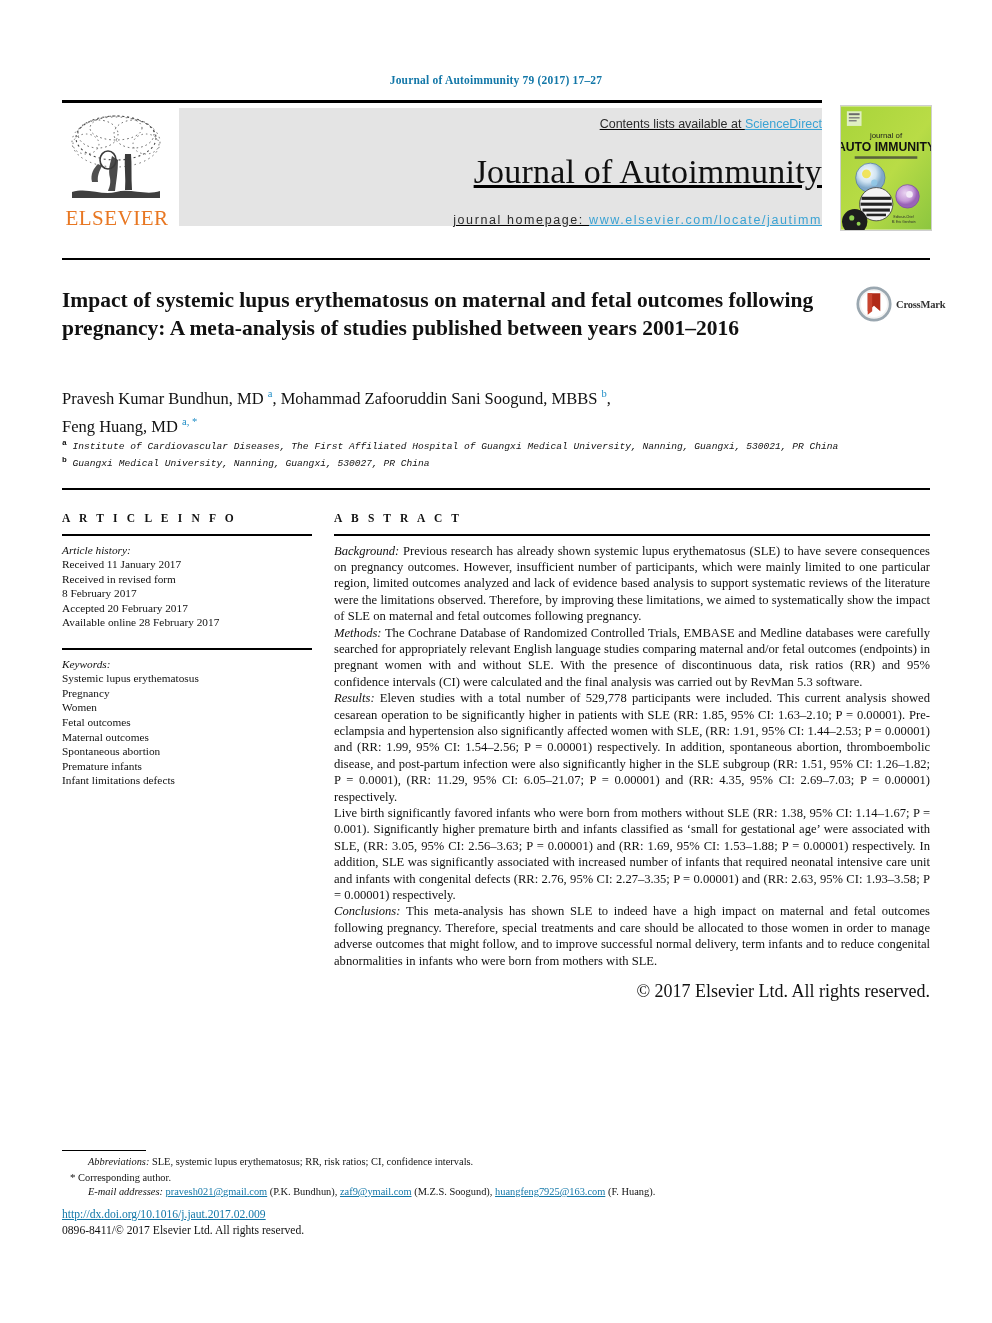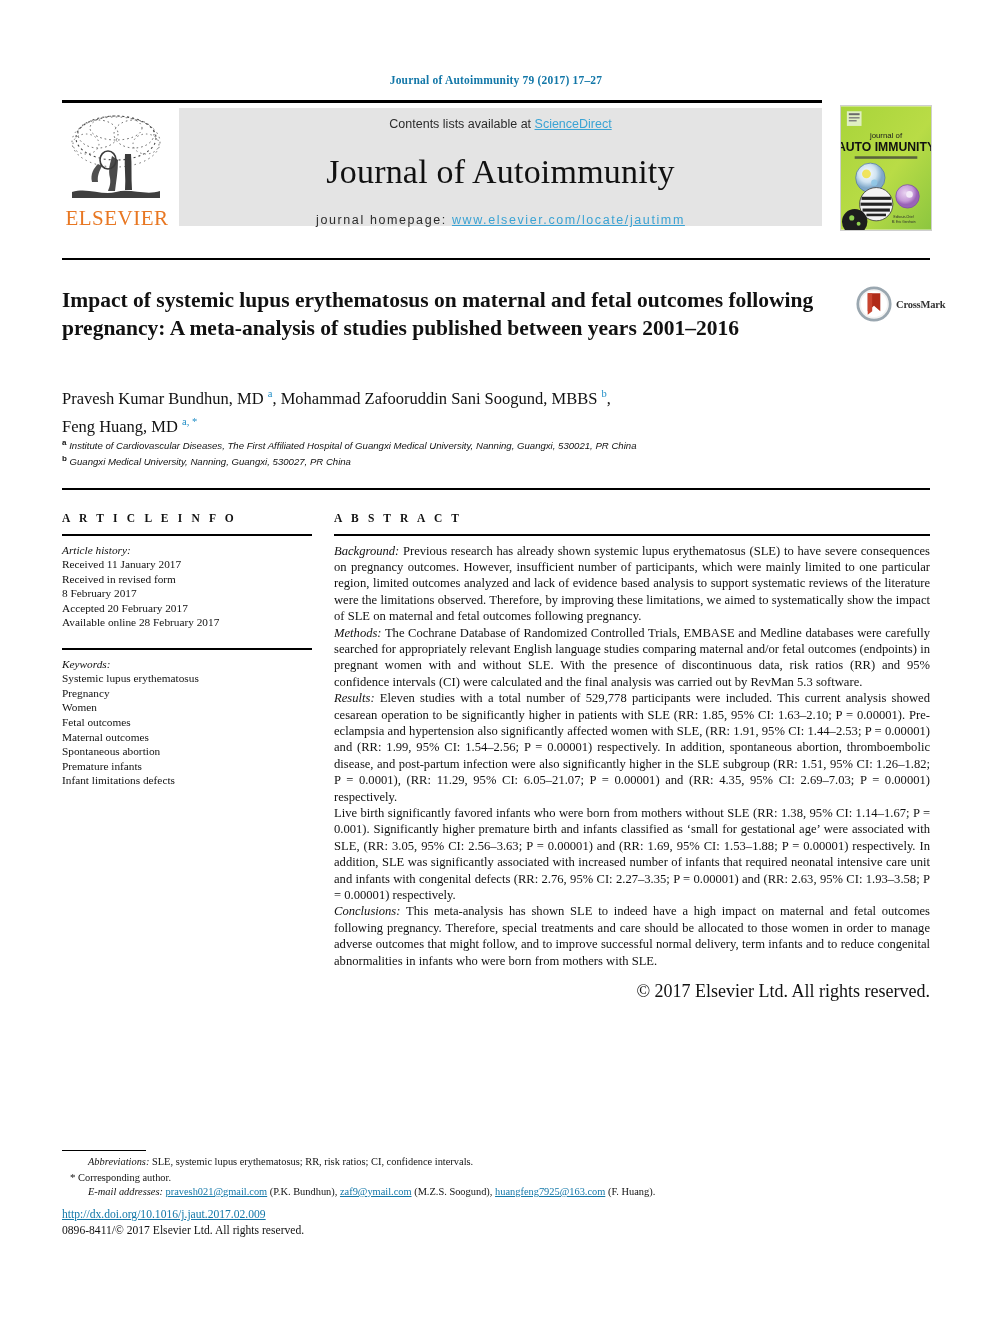--- a/index.html
+++ b/index.html
@@ -76,21 +76,22 @@
     letter-spacing: .5px;
     color: #e87722;
   }
   .sd-band {
     position: absolute;
     left: 117px;
     top: 8px;
     width: 643px;
     height: 118px;
     background: #e4e4e4;
-    text-align: center;
+    text-align: right;
+    text-decoration: underline;
   }
   .sd-contents {
     margin-top: 9px;
     font-family: "Liberation Sans", sans-serif;
     font-size: 12.5px;
     color: #2b2b2b;
   }
   .sd-contents .sd-link { color: #3aa3d4; }
   .journal-name {
     margin-top: 22px;
@@ -163,21 +164,21 @@
     line-height: 23px;
     color: #111;
   }
   .authors sup { font-size: 10.5px; color: #1f8dc6; vertical-align: super; }
 
   .affiliations {
     position: absolute;
     left: 62px;
     top: 437px;
     width: 870px;
-    font-family: Liberation Sans, sans-serif;
+    font-family: Liberation Mono, monospace;
     font-style: italic;
     font-size: 9.6px;
     line-height: 12.5px;
     color: #111;
   }
   .affiliations sup { font-style: normal; font-weight: bold; font-size: 8px; }
 
   .title-rule-bottom {
     position: absolute;
     left: 62px; top: 488px;

